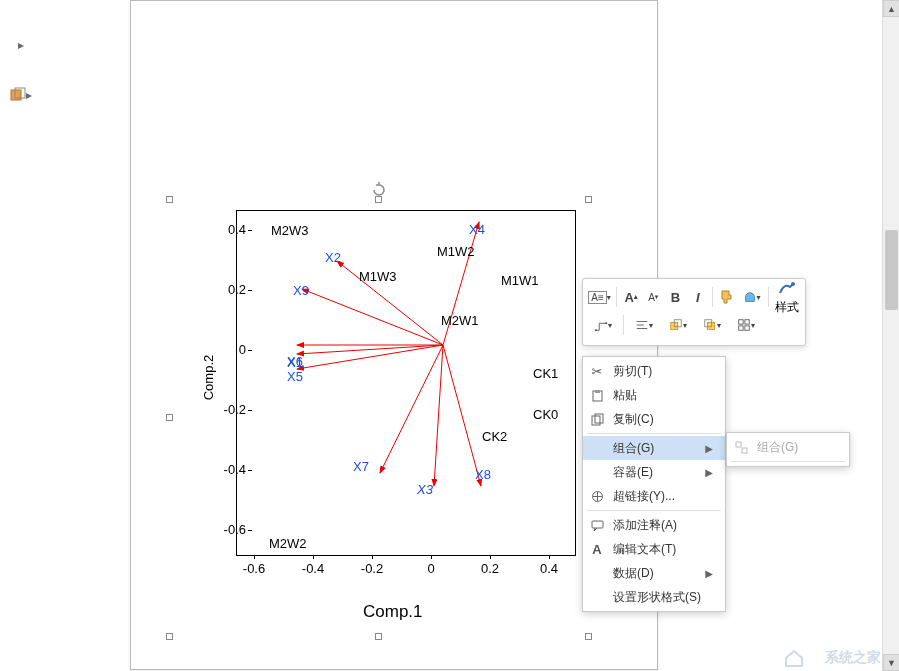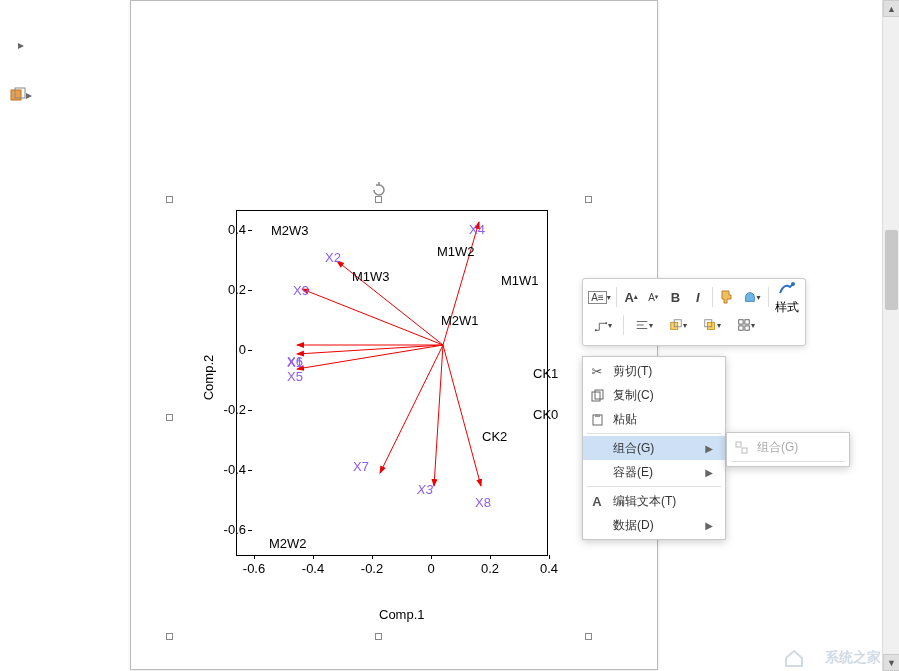--- a/index.html
+++ b/index.html
@@ -7,29 +7,29 @@
     .left-toolbar { position: absolute; left: 0; top: 0; width: 42px; height: 100%; background: #fff; padding-top: 28px; }
     .left-toolbar .tb-icon { width: 34px; height: 30px; margin: 2px 4px; display: flex; align-items: center; justify-content: center; color: #666; cursor: pointer; }
     .canvas-area { position: absolute; left: 130px; top: 0; width: 528px; height: 670px; background: #fff; border: 1px solid #bbb; box-shadow: 0 1px 3px rgba(0,0,0,0.1); }
     .selection-frame { position: absolute; left: 170px; top: 200px; width: 418px; height: 436px; }
     .sel-handle { position: absolute; width: 7px; height: 7px; background: #fff; border: 1px solid #888; }
     .sh-tl { left: -4px; top: -4px; } .sh-tm { left: 50%; top: -4px; margin-left: -4px; } .sh-tr { right: -4px; top: -4px; }
     .sh-ml { left: -4px; top: 50%; margin-top: -4px; } .sh-mr { right: -4px; top: 50%; margin-top: -4px; }
     .sh-bl { left: -4px; bottom: -4px; } .sh-bm { left: 50%; bottom: -4px; margin-left: -4px; } .sh-br { right: -4px; bottom: -4px; }
     .rotate-handle { position: absolute; left: 50%; top: -18px; margin-left: -8px; width: 16px; height: 16px; color: #888; }
     .chart-box { position: absolute; left: 203px; top: 210px; width: 380px; height: 410px; }
-    .plot-area { position: absolute; left: 33px; top: 0; width: 312px; height: 346px; border: 1px solid #000; }
+    .plot-area { position: absolute; left: 33px; top: 0; width: 340px; height: 346px; border: 1px solid #000; }
     .ylabel { position: absolute; left: -17px; top: 160px; transform: rotate(-90deg); font-size: 13px; }
-    .xlabel { position: absolute; left: 176px; bottom: -2px; font-size: 13px; }
+    .xlabel { position: absolute; left: 160px; bottom: -2px; font-size: 17px; }
     .ytick { position: absolute; left: 15px; width: 28px; text-align: right; font-size: 13px; }
     .ytick::after { content: ''; position: absolute; right: -6px; top: 8px; width: 4px; height: 1px; background: #000; }
     .xtick { position: absolute; bottom: 44px; width: 30px; text-align: center; font-size: 13px; }
     .xtick::before { content: ''; position: absolute; left: 50%; top: -6px; width: 1px; height: 4px; background: #000; }
     .chart-label { position: absolute; font-size: 13px; white-space: nowrap; }
-    .red-label { color: #8b5cf6; }
+    .red-label { color: #1d4ed8; }
     .mini-toolbar { position: absolute; left: 582px; top: 278px; width: 224px; height: 68px; background: #fff; border: 1px solid #ccc; border-radius: 3px; box-shadow: 0 2px 6px rgba(0,0,0,0.15); padding: 4px; }
     .mini-row { display: flex; align-items: center; height: 28px; gap: 2px; }
     .mini-btn { width: 26px; height: 26px; display: flex; align-items: center; justify-content: center; color: #444; cursor: pointer; border-radius: 2px; font-size: 13px; }
     .mini-btn.wide { width: 32px; }
     .mini-sep { width: 1px; height: 20px; background: #ddd; margin: 0 2px; }
     .style-btn { width: 36px; height: 54px; display: flex; flex-direction: column; align-items: center; justify-content: center; gap: 2px; cursor: pointer; }
     .ctx-menu { position: absolute; left: 582px; top: 356px; width: 144px; background: #fff; border: 1px solid #c8c8c8; box-shadow: 0 2px 8px rgba(0,0,0,0.2); padding: 2px 0; }
     .ctx-item { height: 24px; display: flex; align-items: center; padding-left: 30px; padding-right: 12px; cursor: pointer; position: relative; font-size: 12px; color: #333; }
     .ctx-item:hover, .ctx-item.hover { background: #cde0f5; }
     .ctx-item .icon { position: absolute; left: 6px; width: 16px; height: 16px; display: flex; align-items: center; justify-content: center; color: #555; font-size: 13px; }
@@ -101,37 +101,37 @@
         <line x1="206" y1="134" x2="65" y2="78"></line>
         <line x1="206" y1="134" x2="60" y2="134"></line>
         <line x1="206" y1="134" x2="60" y2="143"></line>
         <line x1="206" y1="134" x2="60" y2="158"></line>
         <line x1="206" y1="134" x2="143" y2="262"></line>
         <line x1="206" y1="134" x2="197" y2="275"></line>
         <line x1="206" y1="134" x2="244" y2="275"></line>
       </g>
     </svg>
     <span class="chart-label" style="left:34px; top:12px;">M2W3</span>
-    <span class="chart-label" style="left:115px; top:58px;">M1W3</span>
+    <span class="chart-label" style="left:122px; top:58px;">M1W3</span>
     <span class="chart-label" style="left:200px; top:33px;">M1W2</span>
     <span class="chart-label" style="left:264px; top:62px;">M1W1</span>
     <span class="chart-label" style="left:204px; top:102px;">M2W1</span>
     <span class="chart-label" style="left:296px; top:155px;">CK1</span>
     <span class="chart-label" style="left:296px; top:196px;">CK0</span>
     <span class="chart-label" style="left:245px; top:218px;">CK2</span>
     <span class="chart-label" style="left:32px; top:325px;">M2W2</span>
     <span class="chart-label red-label" style="left:232px; top:11px;">X4</span>
     <span class="chart-label red-label" style="left:88px; top:39px;">X2</span>
     <span class="chart-label red-label" style="left:56px; top:72px;">X9</span>
     <span class="chart-label red-label" style="left:50px; top:144px;">X1</span>
     <span class="chart-label red-label" style="left:50px; top:143px;">X6</span>
     <span class="chart-label red-label" style="left:50px; top:158px;">X5</span>
     <span class="chart-label red-label" style="left:116px; top:248px;">X7</span>
     <span class="chart-label red-label" style="left:180px; top:271px;font-style:italic;">X3</span>
-    <span class="chart-label red-label" style="left:238px; top:284px;">X8</span>
+    <span class="chart-label red-label" style="left:238px; top:256px;">X8</span>
   </div>
 </div>
 
 <div class="mini-toolbar">
   <div class="mini-row">
     <div class="mini-btn wide">
         <span style="border:1px solid #888;padding:0 2px;font-size:10px;">A≡</span>
         <span style="font-size:8px;">▾</span>
       </div>
     <div class="mini-sep"></div>
@@ -205,52 +205,73 @@
 </div>
 
 <div class="ctx-menu">
   <div class="ctx-item">
       <span class="icon">✂</span>
       <span>剪切(T)</span>
     </div>
   <div class="ctx-item">
       <span class="icon">
         <svg width="13" height="13" viewBox="0 0 13 13">
+          <rect x="2" y="2" width="9" height="10" fill="none" stroke="#666"></rect>
+          <rect x="4" y="1" width="5" height="3" fill="#999"></rect>
+        </svg>
+      </span>
+      <span>粘贴</span>
+    </div>
+  <div class="ctx-item">
+      <span class="icon">
+        <svg width="13" height="13" viewBox="0 0 13 13">
           <rect x="1" y="3" width="8" height="9" fill="none" stroke="#666"></rect>
           <rect x="4" y="1" width="8" height="9" fill="none" stroke="#666"></rect>
         </svg>
       </span>
       <span>复制(C)</span>
-    </div>
-  <div class="ctx-item">
-      <span class="icon">
-        <svg width="13" height="13" viewBox="0 0 13 13">
-          <rect x="2" y="2" width="9" height="10" fill="none" stroke="#666"></rect>
-          <rect x="4" y="1" width="5" height="3" fill="#999"></rect>
-        </svg>
-      </span>
-      <span>粘贴</span>
     </div>
   <div class="ctx-sep"></div>
   <div class="ctx-item hover">
       <span>组合(G)</span>
       <span class="arrow">▶</span>
     </div>
   <div class="ctx-item">
       <span>容器(E)</span>
       <span class="arrow">▶</span>
     </div>
+  <div class="ctx-item">
+      <span class="icon">
+        <svg width="13" height="13" viewBox="0 0 13 13">
+          <circle cx="6.5" cy="6.5" r="5" fill="none" stroke="#666"></circle>
+          <path d="M2 6.5 h9 M6.5 2 v9" stroke="#666" fill="none"></path>
+        </svg>
+      </span>
+      <span>超链接(Y)...</span>
+    </div>
   <div class="ctx-sep"></div>
+  <div class="ctx-item">
+      <span class="icon">
+        <svg width="13" height="13" viewBox="0 0 13 13">
+          <rect x="1" y="2" width="11" height="7" rx="1" fill="none" stroke="#666"></rect>
+          <path d="M4 9 l-1 3 l3-3" fill="none" stroke="#666"></path>
+        </svg>
+      </span>
+      <span>添加注释(A)</span>
+    </div>
   <div class="ctx-item">
       <span class="icon" style="font-weight:bold;">A</span>
       <span>编辑文本(T)</span>
     </div>
   <div class="ctx-item">
       <span>数据(D)</span>
       <span class="arrow">▶</span>
+    </div>
+  <div class="ctx-item">
+      <span>设置形状格式(S)</span>
     </div>
 </div>
 
 <div class="sub-menu">
   <div class="ctx-item" style="color:#aaa;">
       <span class="icon">
         <svg width="13" height="13" viewBox="0 0 13 13">
           <rect x="1" y="1" width="5" height="5" fill="none" stroke="#bbb"></rect>
           <rect x="7" y="7" width="5" height="5" fill="none" stroke="#bbb"></rect>
         </svg>

